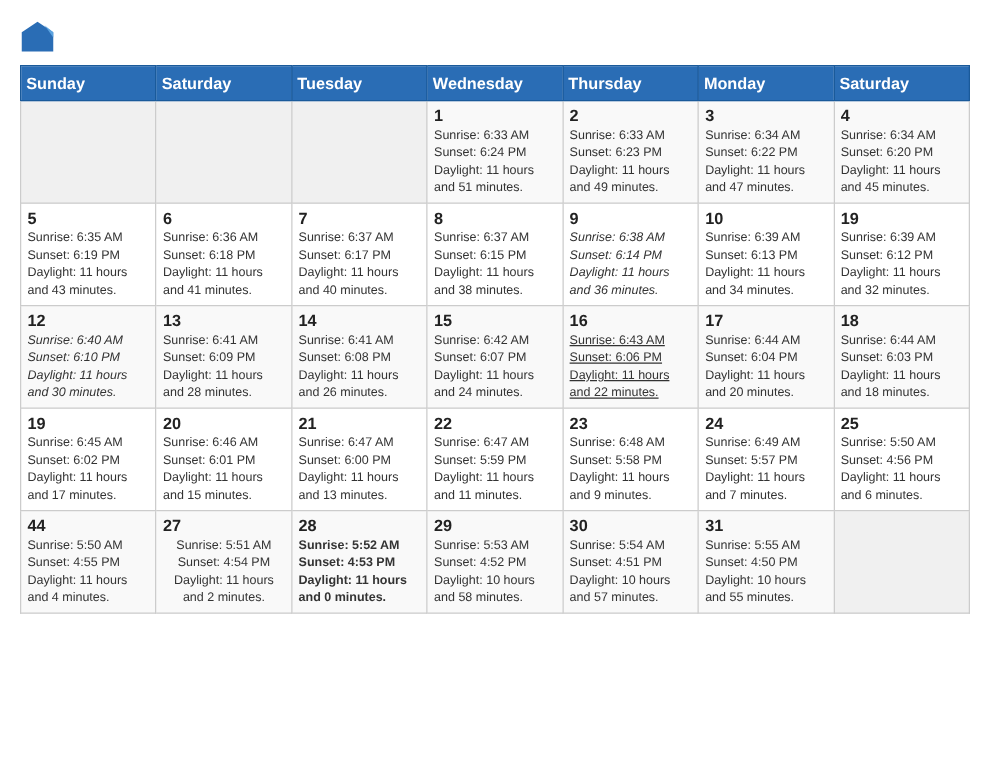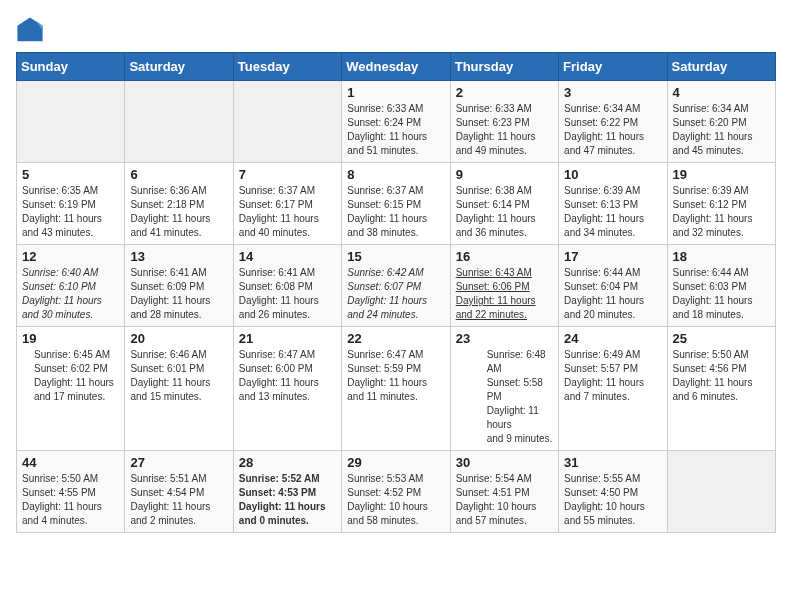--- a/index.html
+++ b/index.html
@@ -111,21 +111,21 @@
 </div>
 
 <table>
   <thead>
     <tr id="thead-row">
         <th>Sunday</th>
         <th>Saturday</th>
         <th>Tuesday</th>
         <th>Wednesday</th>
         <th>Thursday</th>
-        <th>Friday</th>
+        <th>Monday</th>
         <th>Saturday</th>
       </tr>
   </thead>
   <tbody id="calendar-body">
       <tr>
         <td class="empty"></td>
         <td class="empty"></td>
         <td class="empty"></td>
         <td>
           <span class="day-number">1</span>
@@ -160,41 +160,41 @@
         <td>
           <span class="day-number">5</span>
           <div class="cell-text" style="white-space: pre-line;">Sunrise: 6:35 AM
 Sunset: 6:19 PM
 Daylight: 11 hours
 and 43 minutes.</div>
         </td>
         <td>
           <span class="day-number">6</span>
           <div class="cell-text" style="white-space: pre-line;">Sunrise: 6:36 AM
-Sunset: 2:18 PM
+Sunset: 6:18 PM
 Daylight: 11 hours
 and 41 minutes.</div>
         </td>
         <td>
           <span class="day-number">7</span>
           <div class="cell-text" style="white-space: pre-line;">Sunrise: 6:37 AM
 Sunset: 6:17 PM
 Daylight: 11 hours
 and 40 minutes.</div>
         </td>
         <td>
           <span class="day-number">8</span>
           <div class="cell-text" style="white-space: pre-line;">Sunrise: 6:37 AM
 Sunset: 6:15 PM
 Daylight: 11 hours
 and 38 minutes.</div>
         </td>
         <td>
           <span class="day-number">9</span>
-          <div class="cell-text" style="white-space: pre-line;">Sunrise: 6:38 AM
+          <div class="cell-text" style="white-space: pre-line; font-style: italic;">Sunrise: 6:38 AM
 Sunset: 6:14 PM
 Daylight: 11 hours
 and 36 minutes.</div>
         </td>
         <td>
           <span class="day-number">10</span>
           <div class="cell-text" style="white-space: pre-line;">Sunrise: 6:39 AM
 Sunset: 6:13 PM
 Daylight: 11 hours
 and 34 minutes.</div>
@@ -224,21 +224,21 @@
         </td>
         <td>
           <span class="day-number">14</span>
           <div class="cell-text" style="white-space: pre-line;">Sunrise: 6:41 AM
 Sunset: 6:08 PM
 Daylight: 11 hours
 and 26 minutes.</div>
         </td>
         <td>
           <span class="day-number">15</span>
-          <div class="cell-text" style="white-space: pre-line; font-style: italic;">Sunrise: 6:42 AM
+          <div class="cell-text" style="white-space: pre-line;">Sunrise: 6:42 AM
 Sunset: 6:07 PM
 Daylight: 11 hours
 and 24 minutes.</div>
         </td>
         <td>
           <span class="day-number">16</span>
           <div class="cell-text" style="white-space: pre-line; text-decoration: underline;">Sunrise: 6:43 AM
 Sunset: 6:06 PM
 Daylight: 11 hours
 and 22 minutes.</div>
@@ -254,21 +254,21 @@
           <span class="day-number">18</span>
           <div class="cell-text" style="white-space: pre-line;">Sunrise: 6:44 AM
 Sunset: 6:03 PM
 Daylight: 11 hours
 and 18 minutes.</div>
         </td>
       </tr>
       <tr>
         <td>
           <span class="day-number">19</span>
-          <div class="cell-text" style="white-space: pre-line; margin-left: 12px;">Sunrise: 6:45 AM
+          <div class="cell-text" style="white-space: pre-line;">Sunrise: 6:45 AM
 Sunset: 6:02 PM
 Daylight: 11 hours
 and 17 minutes.</div>
         </td>
         <td>
           <span class="day-number">20</span>
           <div class="cell-text" style="white-space: pre-line;">Sunrise: 6:46 AM
 Sunset: 6:01 PM
 Daylight: 11 hours
 and 15 minutes.</div>
@@ -282,21 +282,21 @@
         </td>
         <td>
           <span class="day-number">22</span>
           <div class="cell-text" style="white-space: pre-line;">Sunrise: 6:47 AM
 Sunset: 5:59 PM
 Daylight: 11 hours
 and 11 minutes.</div>
         </td>
         <td>
           <span class="day-number">23</span>
-          <div class="cell-text" style="white-space: pre-line; margin-left: 31px;">Sunrise: 6:48 AM
+          <div class="cell-text" style="white-space: pre-line;">Sunrise: 6:48 AM
 Sunset: 5:58 PM
 Daylight: 11 hours
 and 9 minutes.</div>
         </td>
         <td>
           <span class="day-number">24</span>
           <div class="cell-text" style="white-space: pre-line;">Sunrise: 6:49 AM
 Sunset: 5:57 PM
 Daylight: 11 hours
 and 7 minutes.</div>
@@ -312,21 +312,21 @@
       <tr>
         <td>
           <span class="day-number">44</span>
           <div class="cell-text" style="white-space: pre-line;">Sunrise: 5:50 AM
 Sunset: 4:55 PM
 Daylight: 11 hours
 and 4 minutes.</div>
         </td>
         <td>
           <span class="day-number">27</span>
-          <div class="cell-text" style="white-space: pre-line;">Sunrise: 5:51 AM
+          <div class="cell-text" style="white-space: pre-line; text-align: center;">Sunrise: 5:51 AM
 Sunset: 4:54 PM
 Daylight: 11 hours
 and 2 minutes.</div>
         </td>
         <td>
           <span class="day-number">28</span>
           <div class="cell-text" style="white-space: pre-line; font-weight: bold;">Sunrise: 5:52 AM
 Sunset: 4:53 PM
 Daylight: 11 hours
 and 0 minutes.</div>

